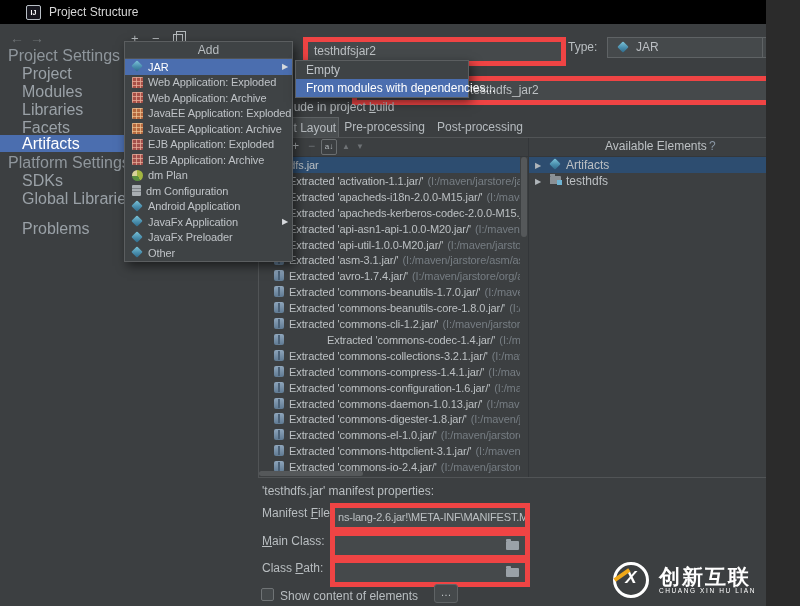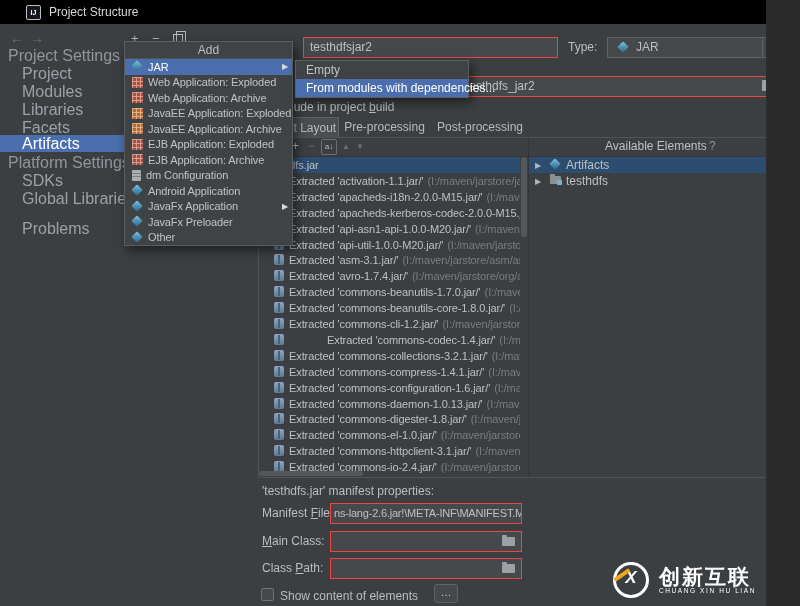--- a/index.html
+++ b/index.html
@@ -13,21 +13,21 @@
   .title-text{margin-left:8px;color:#d6d6d6;font-size:12px;}
   .close-x{position:absolute;right:10px;top:4px;color:#c2c2c2;font-size:13px;cursor:default;}
   
   .sidebar{left:0;top:24px;width:123px;height:582px;background:#3c3f41;}
   .nav-arrow{position:absolute;color:#6d7174;font-size:14px;}
   .sb-row{position:absolute;left:0;width:123px;height:17px;line-height:17px;font-size:16px;white-space:nowrap;}
   .sb-header{color:#8f969c;padding-left:8px;}
   .sb-item{color:#9aa1a7;padding-left:22px;}
   .sb-item.selected{background:#4b6eaf;color:#fff;}
   
-  .field{background:#45494b;border:1px solid #ef4444;font-size:12px;color:#bcc0c3;overflow:hidden;white-space:nowrap;}
+  .field{background:#45494b;border:5px solid #ef4444;font-size:12px;color:#bcc0c3;overflow:hidden;white-space:nowrap;}
   .field-text{position:absolute;top:2px;line-height:15px;}
   .lbl{font-size:12px;color:#b9bec1;white-space:nowrap;}
   .mn{text-decoration:underline;}
   .folder-ic{position:absolute;width:13px;height:9px;background:#9aa1a7;border-radius:1px;}
   .folder-ic:before{content:"";position:absolute;top:-2px;left:0;width:5px;height:2px;background:#9aa1a7;border-radius:1px 1px 0 0;}
   .cb{position:absolute;width:11px;height:11px;background:#45494b;border:1px solid #6f7375;border-radius:2px;}
   
   .dropdown{background:#45494b;border:1px solid #5f6365;display:flex;align-items:center;}
   .dd-arrow{position:absolute;right:0;top:0;bottom:0;width:18px;border-left:1px solid #5f6365;
     color:#b8bcbe;font-size:9px;display:flex;align-items:center;justify-content:center;}
@@ -258,20 +258,24 @@
         </div>
         <div class="ctx-item">
           <span class="ic ic-ejb"></span>
           <span class="mi-label">EJB Application: Exploded</span>
         </div>
         <div class="ctx-item">
           <span class="ic ic-ejb"></span>
           <span class="mi-label">EJB Application: Archive</span>
         </div>
         <div class="ctx-item">
+          <span class="ic ic-plan"></span>
+          <span class="mi-label">dm Plan</span>
+        </div>
+        <div class="ctx-item">
           <span class="ic ic-config"></span>
           <span class="mi-label">dm Configuration</span>
         </div>
         <div class="ctx-item">
           <span class="ic ic-diamond"></span>
           <span class="mi-label">Android Application</span>
         </div>
         <div class="ctx-item">
           <span class="ic ic-diamond"></span>
           <span class="mi-label">JavaFx Application</span>

